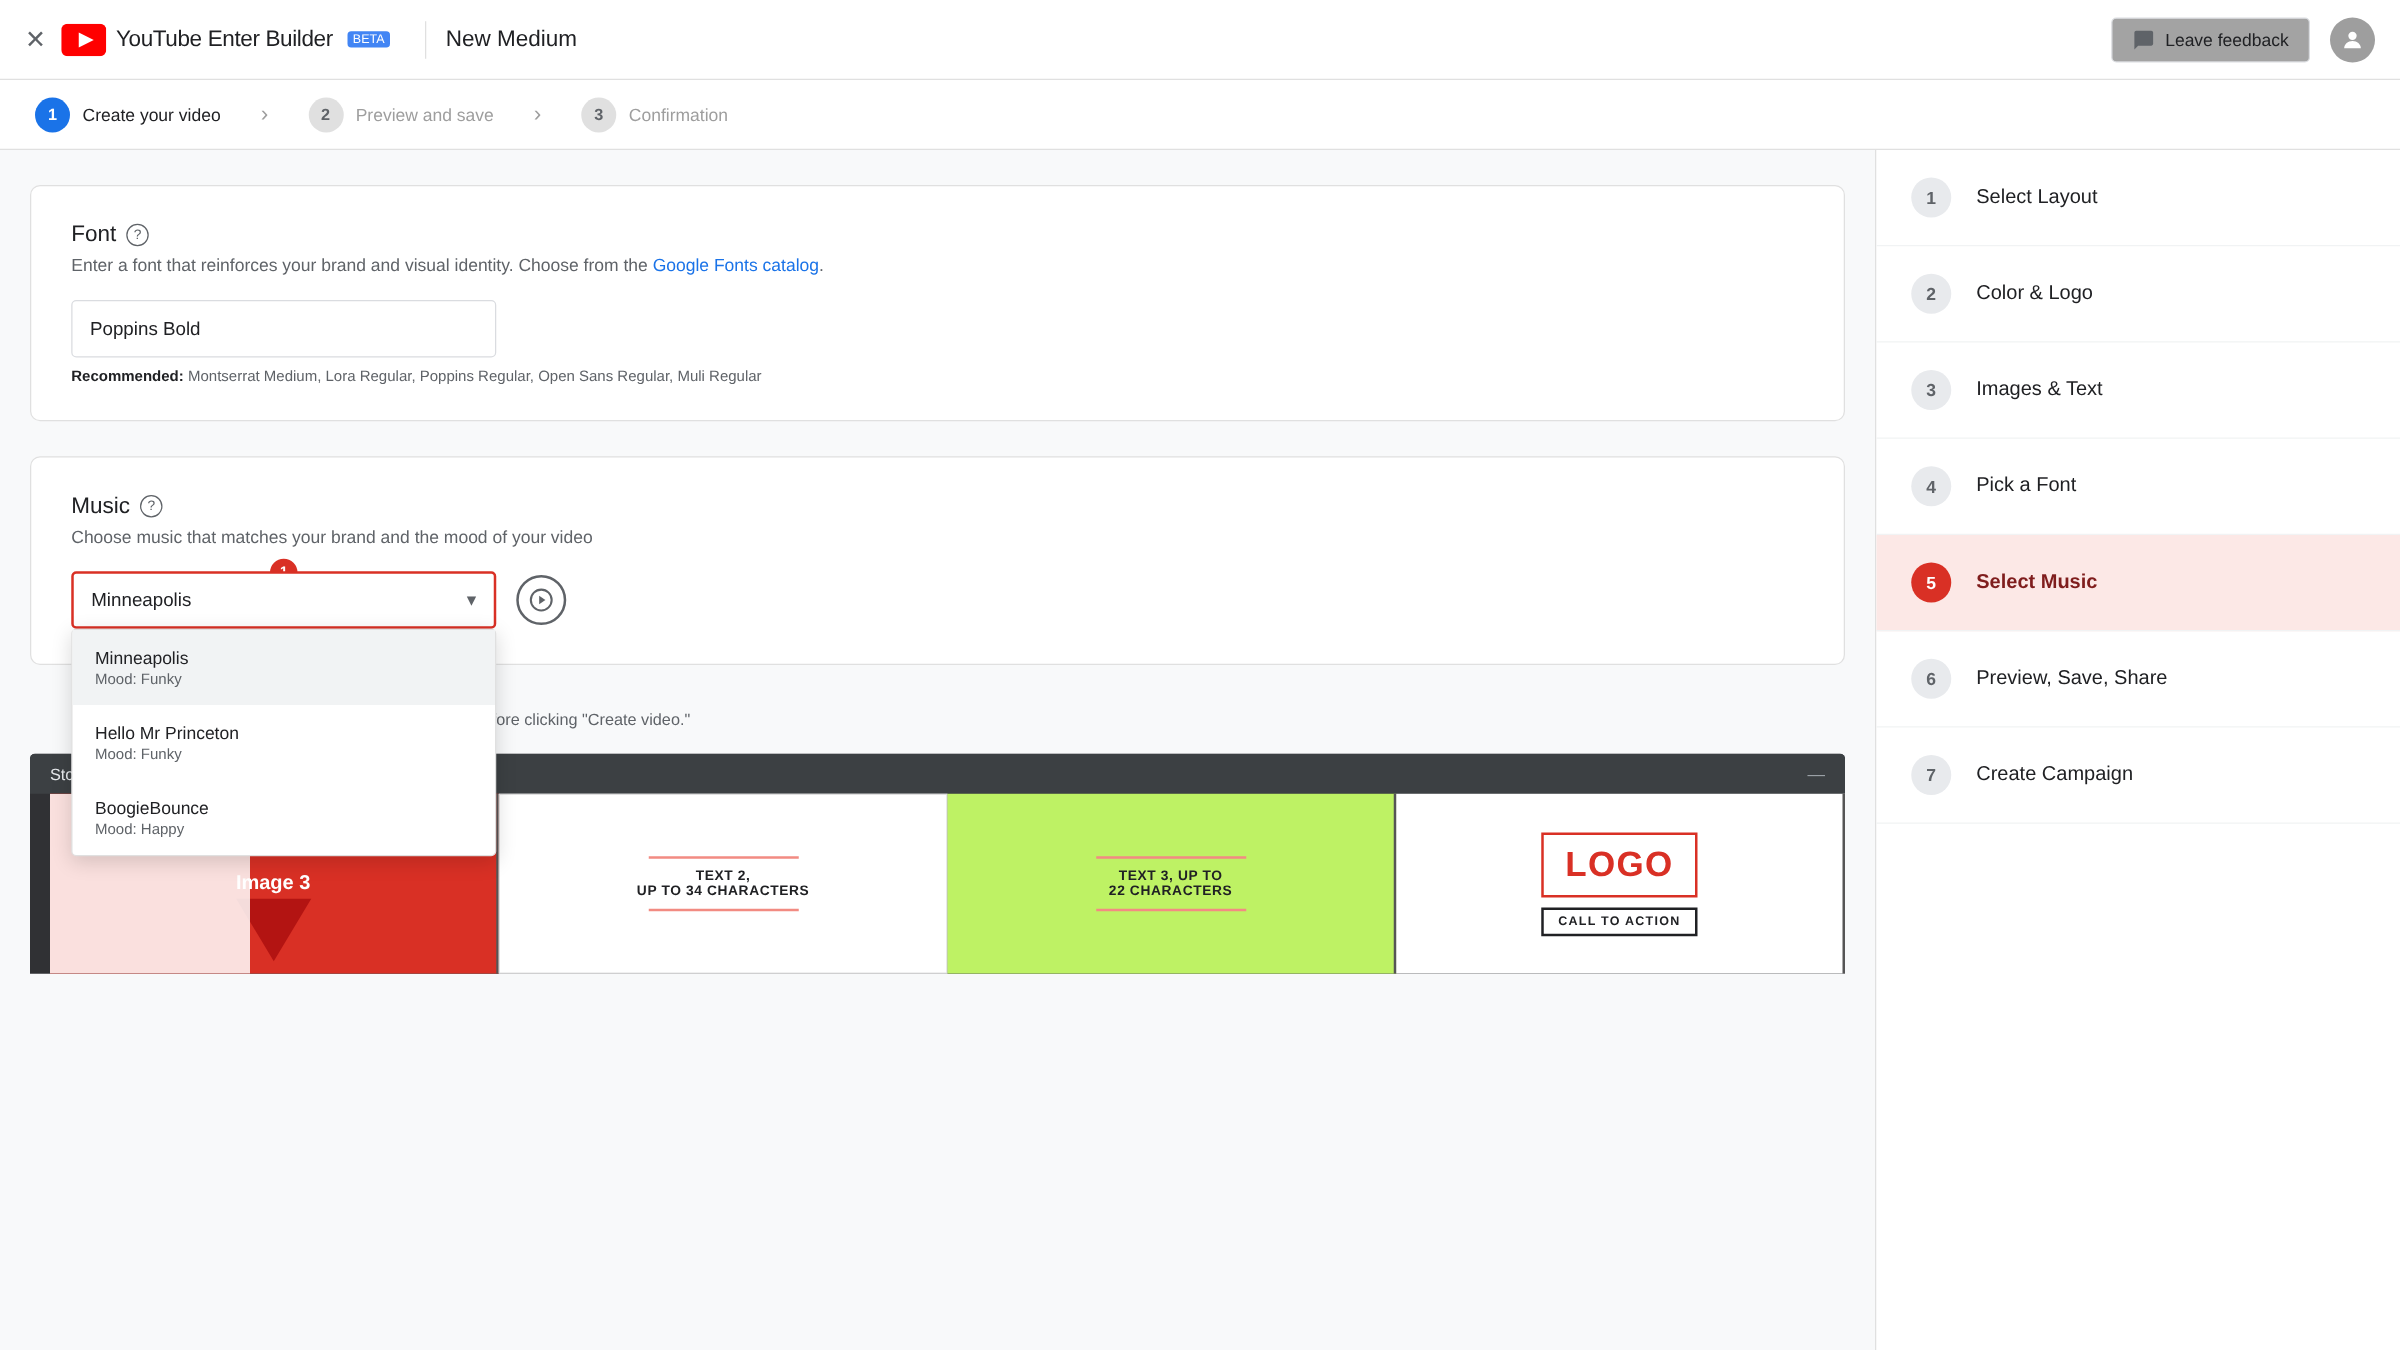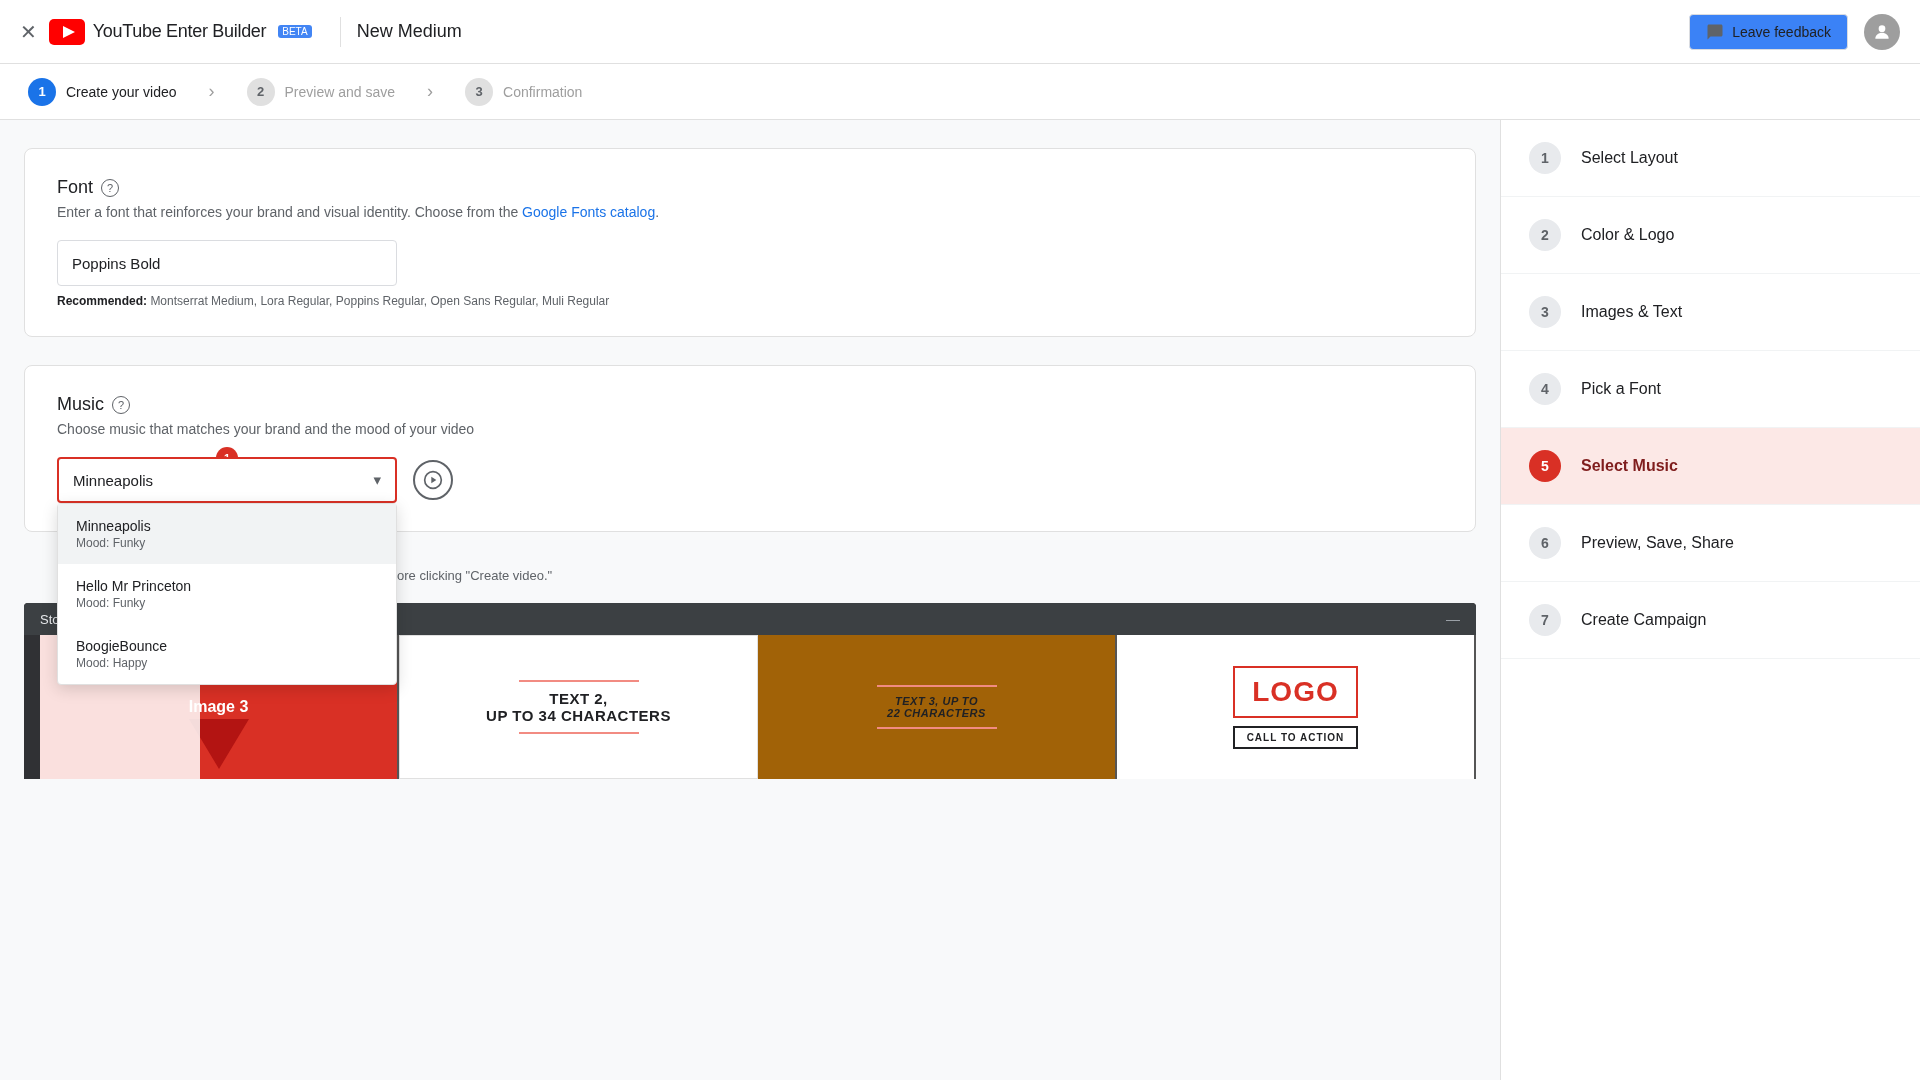--- a/index.html
+++ b/index.html
@@ -64,21 +64,21 @@
       align-items: center;
       gap: 16px;
     }
     .feedback-btn {
       display: flex;
       align-items: center;
       gap: 8px;
       padding: 8px 16px;
       border: 1px solid #dadce0;
       border-radius: 4px;
-      background: #3b82f6;
+      background: #a3a3a3;
       cursor: pointer;
       font-size: 14px;
       color: #202124;
     }
     .avatar {
       width: 36px;
       height: 36px;
       border-radius: 50%;
       background: #9e9e9e;
       display: flex;
@@ -308,24 +308,23 @@
     .frame-2 {
       background: #fff;
       border: 1px solid #e0e0e0;
     }
     .frame-2-content {
       text-align: center;
       padding: 8px;
     }
     .frame-2-top-line { width: 120px; height: 2px; background: #f28b82; margin: 0 auto 8px; }
     .frame-2-bottom-line { width: 120px; height: 2px; background: #f28b82; margin: 8px auto 0; }
-    .frame-2-text { font-size: 15px; font-weight: 900; color: #202124; letter-spacing: 0.5px; }
+    .frame-2-text { font-size: 11px; font-weight: 900; color: #202124; letter-spacing: 0.5px; }
     .frame-3 {
-      background: #a16207;
-      font-style: italic;
+      background: #bef264;
     }
     .frame-3-content {
       text-align: center;
       padding: 8px;
     }
     .frame-3-top-line { width: 120px; height: 2px; background: #f28b82; margin: 0 auto 8px; }
     .frame-3-bottom-line { width: 120px; height: 2px; background: #f28b82; margin: 8px auto 0; }
     .frame-3-text { font-size: 11px; font-weight: 900; color: #202124; letter-spacing: 0.5px; }
     .frame-4 {
       background: #fff;

